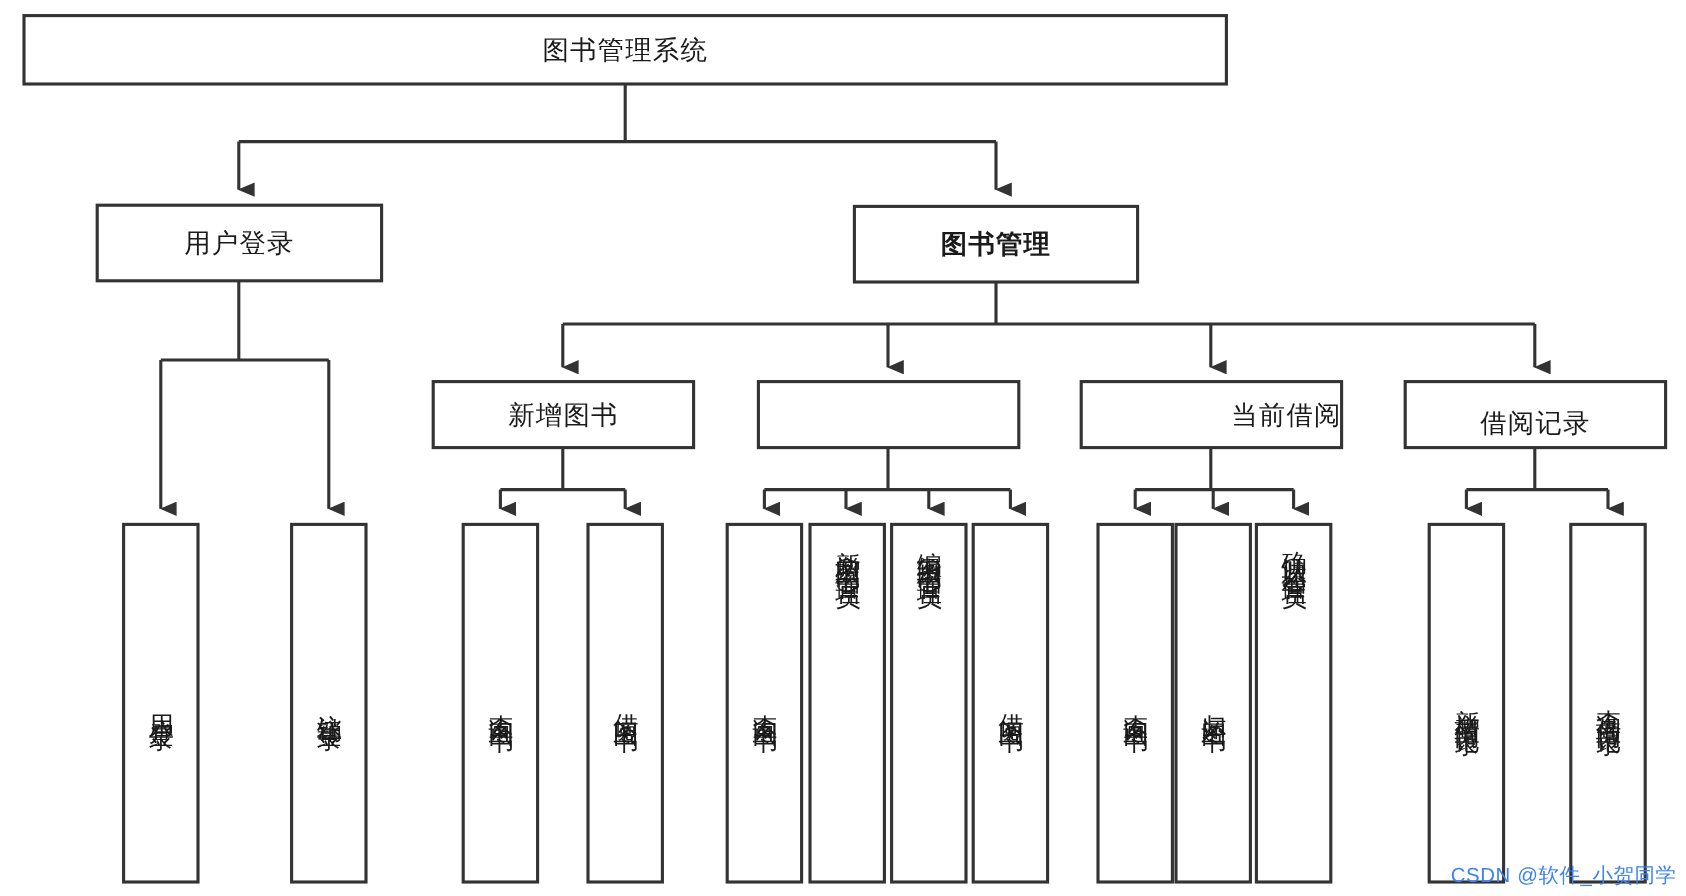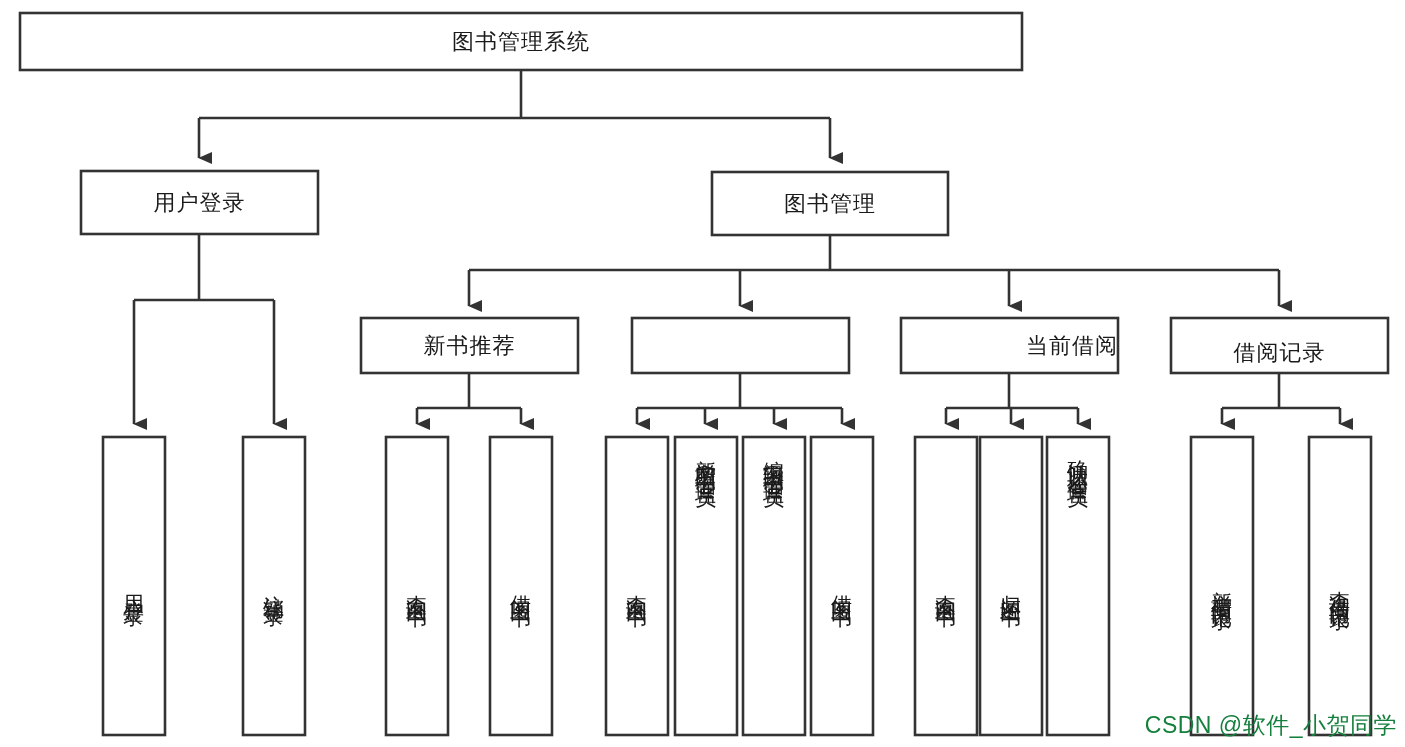--- a/index.html
+++ b/index.html
@@ -69,22 +69,22 @@
     font-size: 22px;
     color: #1a1a1a;
     white-space: nowrap;
     letter-spacing: 1px;
     font-family: "Liberation Sans", "DejaVu Sans", sans-serif;
   }
   #watermark {
     position: absolute;
     right: 8px;
     bottom: 6px;
-    font-size: 23px;
-    color: #15803d;
+    font-size: 17px;
+    color: #3b82f6;
     letter-spacing: 0.5px;
     font-family: "Liberation Sans", "DejaVu Sans", sans-serif;
     white-space: nowrap;
     pointer-events: none;
   }
 </style>
 </head>
 <body>
 
 <div id="diagram-root">
@@ -170,26 +170,26 @@
     </g>
   </svg>
 
   <div class="hlabel-wrap" style="left:20px;  top:13px;  width:1002px; height:57px;">
     <span class="hlabel-text">图书管理系统</span>
   </div>
 
   <div class="hlabel-wrap" style="left:81px;  top:171px; width:237px; height:63px;">
     <span class="hlabel-text">用户登录</span>
   </div>
-  <div class="hlabel-wrap" style="left:712px; top:172px; width:236px; height:63px;">
+  <div class="hlabel-wrap" style="left:712px; top:172px; width:236px; height:63px;font-weight:bold;">
     <span class="hlabel-text">图书管理</span>
   </div>
 
   <div class="hlabel-wrap" style="left:361px; top:318px; width:217px; height:55px;">
-    <span class="hlabel-text">新书推荐</span>
+    <span class="hlabel-text">新增图书</span>
   </div>
   <div class="hlabel-wrap" style="left:901px; top:318px; width:217px; height:55px;justify-content:flex-end;">
     <span class="hlabel-text">当前借阅</span>
   </div>
   <div class="hlabel-wrap" style="left:1171px;top:318px; width:217px; height:70px;">
     <span class="hlabel-text">借阅记录</span>
   </div>
 
   <div class="vlabel-wrap centered" style="left:103px; top:437px; width:62px; height:298px;">
     <span class="vlabel-text">用户登录</span>

